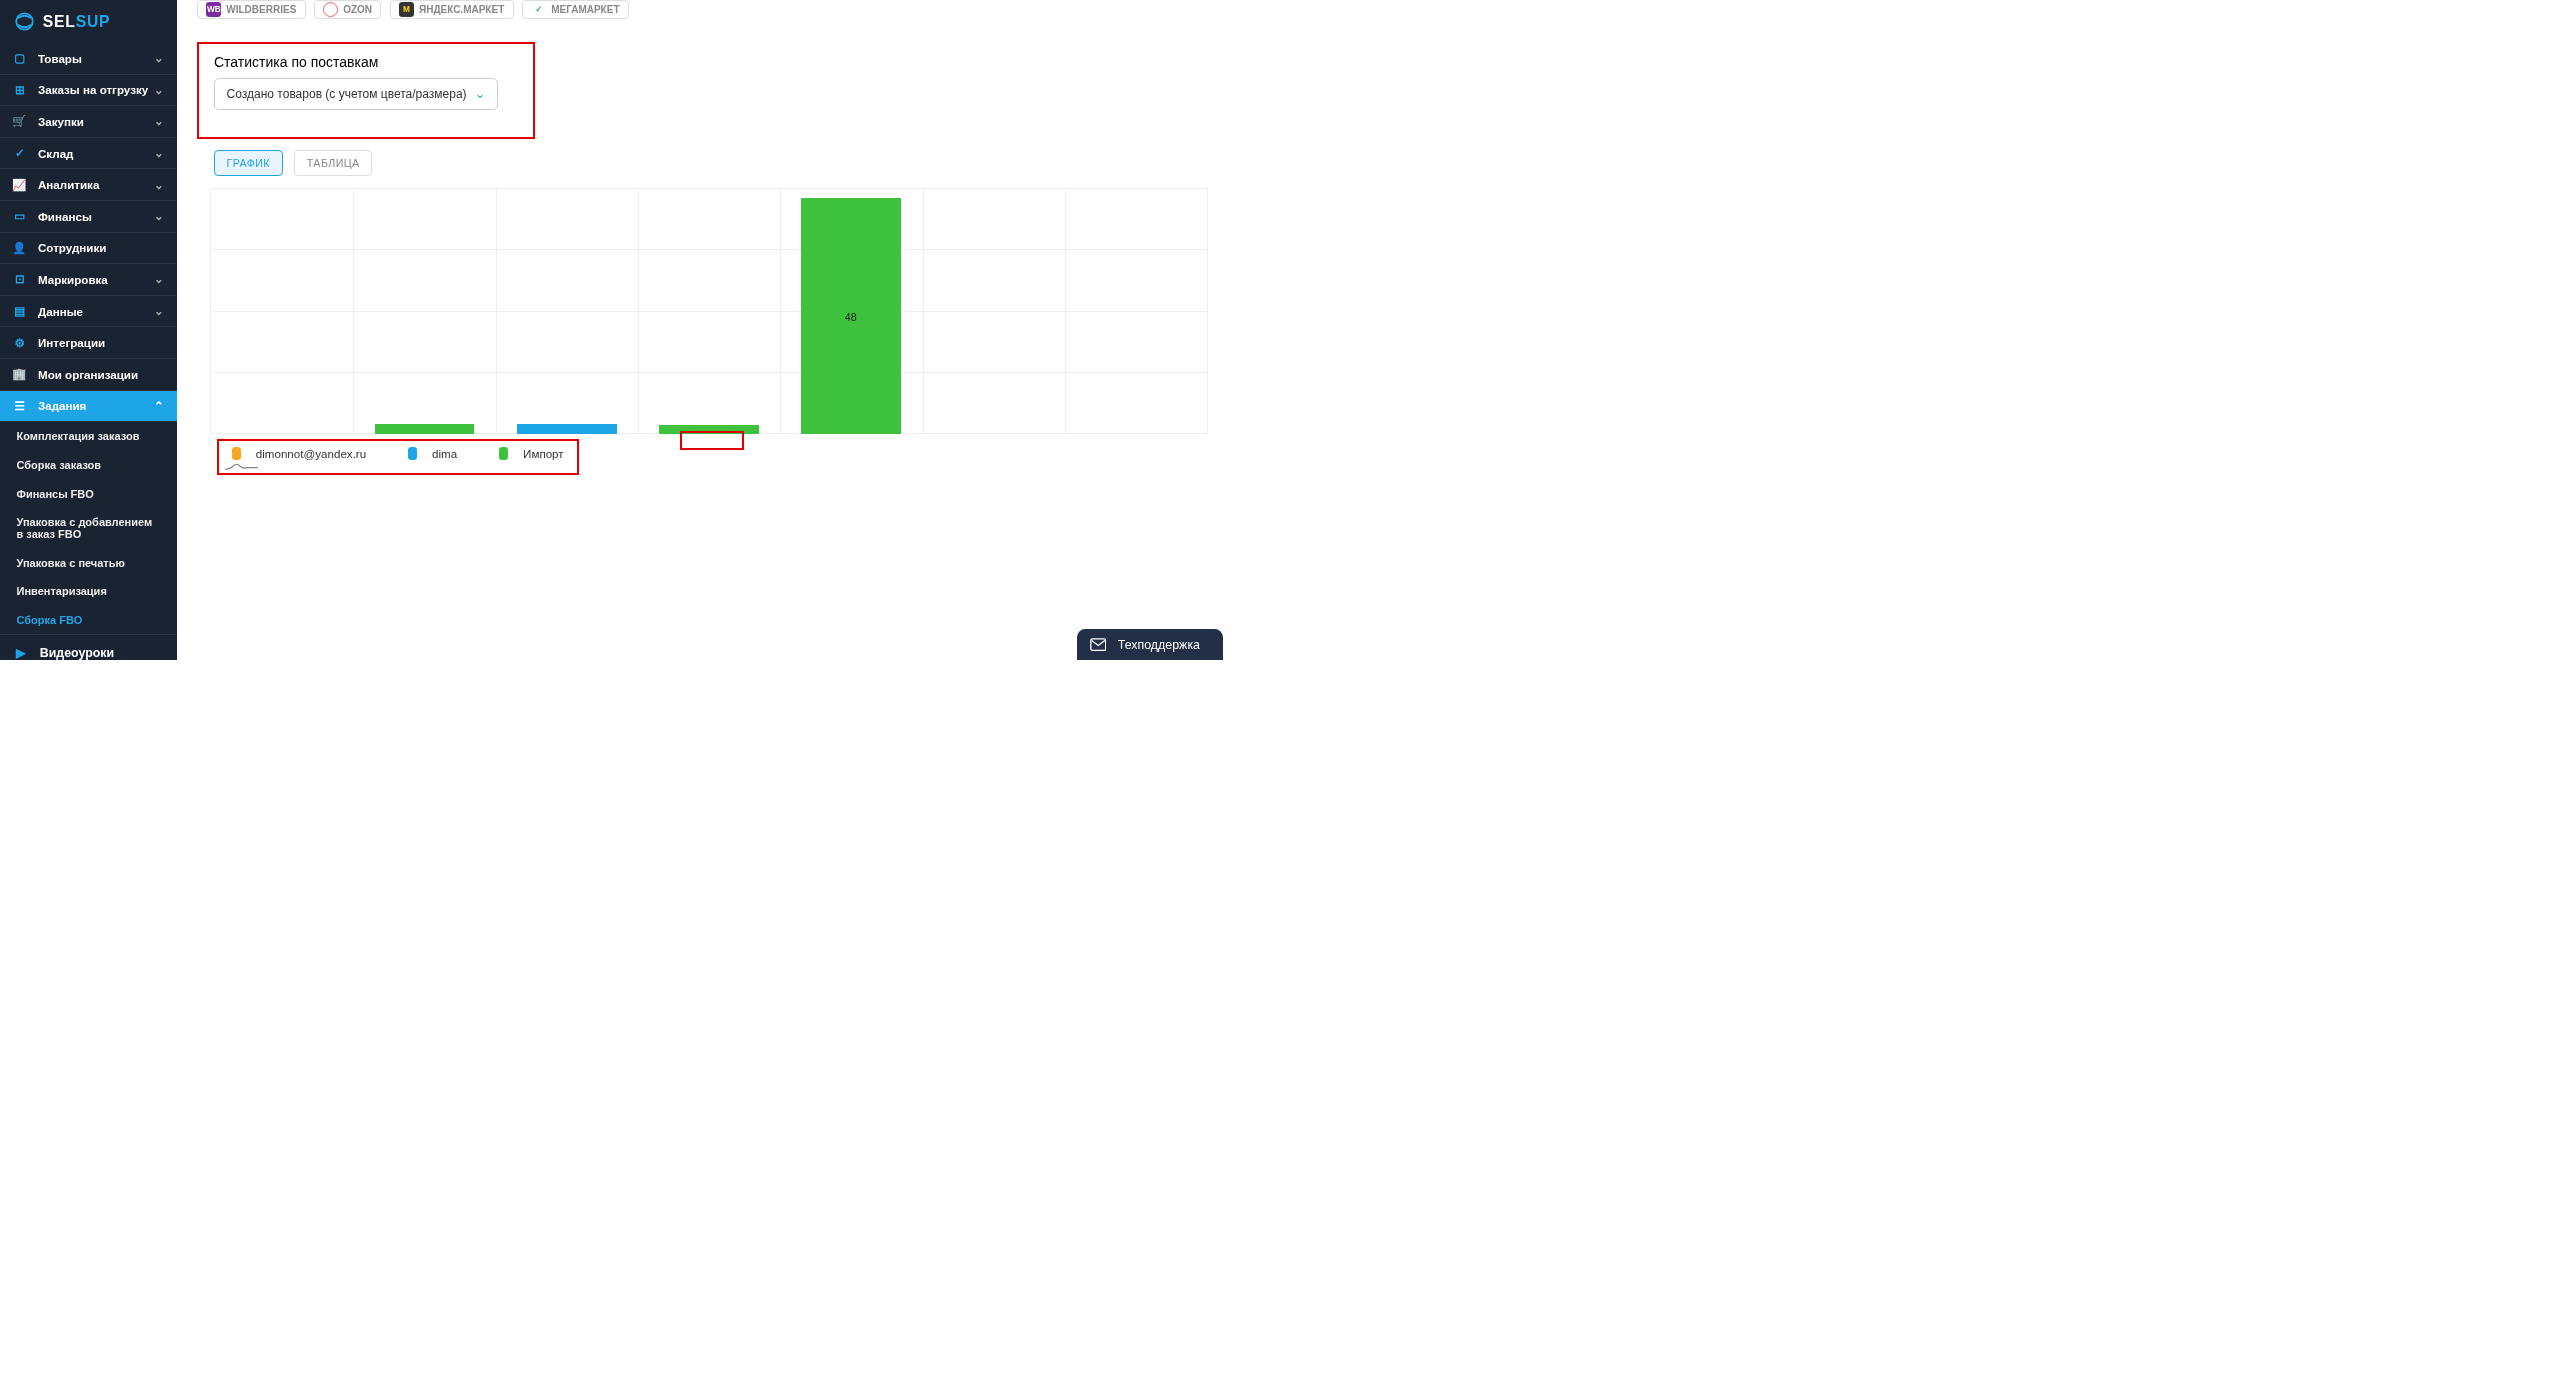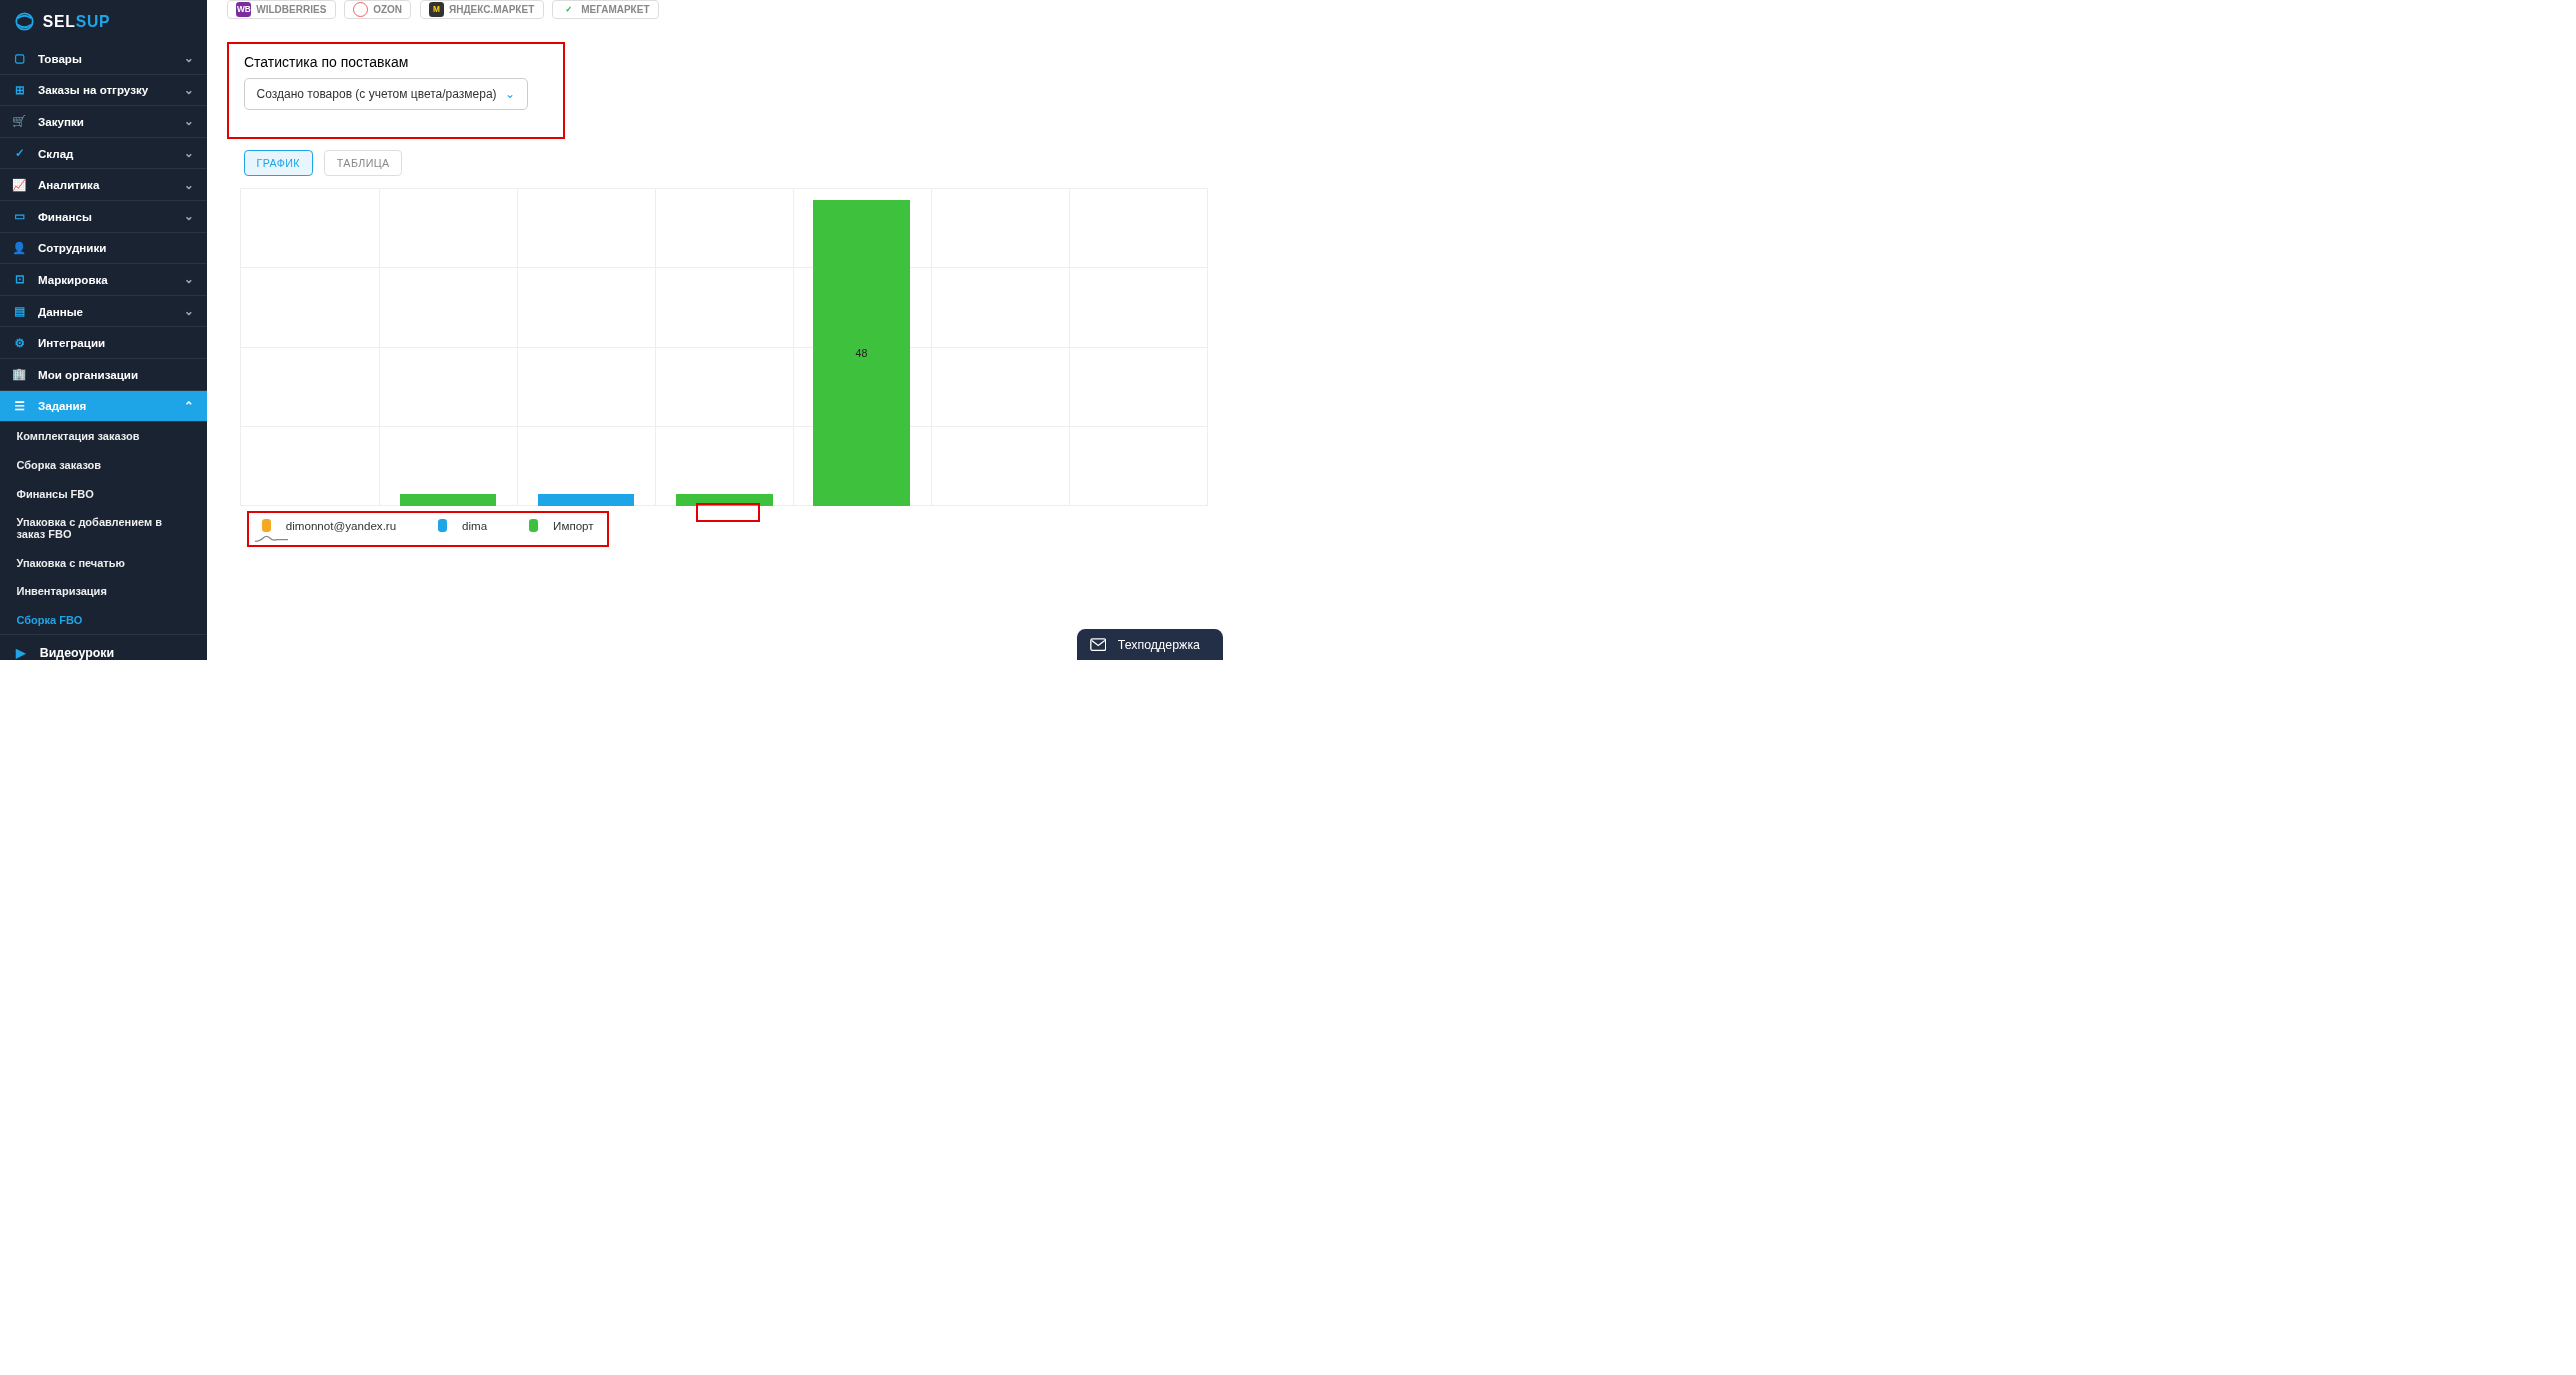--- a/index.html
+++ b/index.html
@@ -1,19 +1,19 @@
 <!DOCTYPE html>
 <html style="font-size:13.2px"><head>
 <meta charset="utf-8">
 <style>
 * { box-sizing: border-box; margin: 0; padding: 0; }
 body { font-family: Arial, sans-serif; background: #fff; display: flex; width: 1238px; height: 660px; overflow: hidden; }
 
 
-.sidebar { width: 207px; background: #1a2332; color: #fff; display: flex; flex-direction: column; flex-shrink: 0; }
+.sidebar { width: 177px; background: #1a2332; color: #fff; display: flex; flex-direction: column; flex-shrink: 0; }
 .logo { display: flex; align-items: center; padding: 10px 13.2px; gap: 6.6px; }
 .logo-icon { width: 23px; height: 23px; position: relative; }
 .logo-icon svg { width: 100%; height: 100%; }
 .logo-text { font-size: 15.7px; font-weight: bold; letter-spacing: 0.8px; }
 .logo-text .sup { color: #1ea5e8; }
 .nav-item { display: flex; align-items: center; padding: 8.3px 13.2px; font-size: 11.6px; cursor: pointer; border-bottom: 0.8px solid #2a3442; font-weight: bold; }
 .nav-item.active { background: #1ea5e8; }
 .nav-icon { width: 13.2px; margin-right: 11.6px; color: #1ea5e8; display: flex; align-items: center; justify-content: center; }
 .nav-item.active .nav-icon { color: #fff; }
 .nav-label { flex: 1; }
@@ -47,21 +47,21 @@
 .stat-select { display: inline-flex; align-items: flex-end; gap: 8.3px; border: 0.8px solid #ccc; border-radius: 5px; padding: 8.3px 11.6px; font-size: 12px; color: #333; cursor: pointer; background: #fff; }
 .stat-select .chev { color: #1ea5e8; }
 
 
 .view-toggle { display: flex; gap: 11.6px; margin-top: 11.6px; padding-left: 17px; }
 .view-btn { border: 0.8px solid #ddd; border-radius: 4.1px; padding: 5.8px 11.6px; font-size: 10.7px; color: #888; background: #fff; cursor: pointer; letter-spacing: 0.4px; }
 .view-btn.active { border-color: #1ea5e8; color: #1ea5e8; background: #e9f5fd; }
 
 
 .chart-wrap { margin: 11.6px 13.2px 0 13.2px; position: relative; }
-.chart-plot { position: relative; height: 318px; border-left: 0.8px solid #eee; border-right: 0.8px solid #eee; }
+.chart-plot { position: relative; height: 246px; border-left: 0.8px solid #eee; border-right: 0.8px solid #eee; }
 .grid-h { position: absolute; left: 0; right: 0; height: 0.8px; background: #eee; }
 .grid-v { position: absolute; top: 0; bottom: 0; width: 0.8px; background: #eee; }
 .bar { position: absolute; bottom: 0; }
 .bar.green { background: #3ec23e; }
 .bar.blue { background: #1ea5e8; }
 .bar-label { position: absolute; left: 50%; transform: translateX(-50%); top: 48%; font-size: 10.7px; color: #222; }
 .redbox-small { position: absolute; border: 2.1px solid #e30000; }
 .x-labels { position: relative; height: 18px; }
 .x-label { position: absolute; top: 3.3px; transform: translateX(-50%); font-size: 11px; color: #333; }
 

